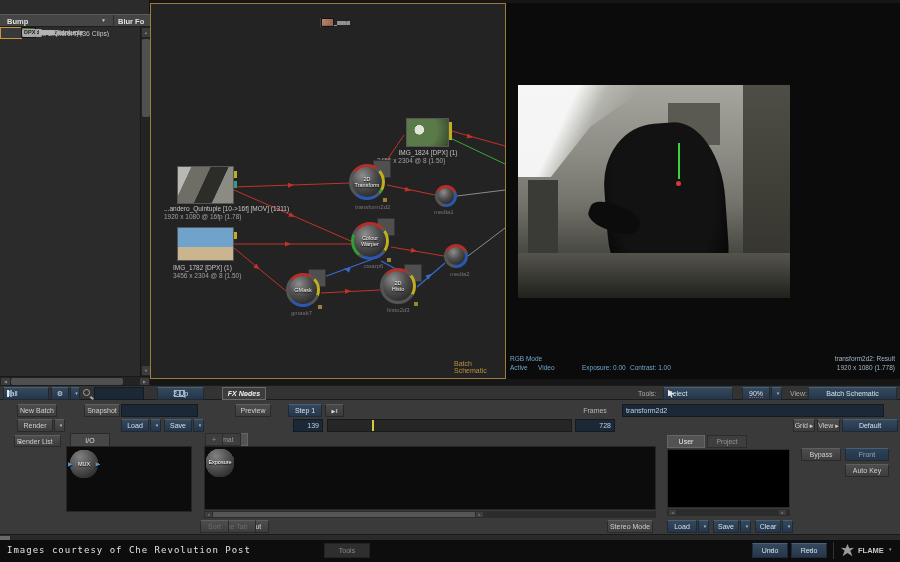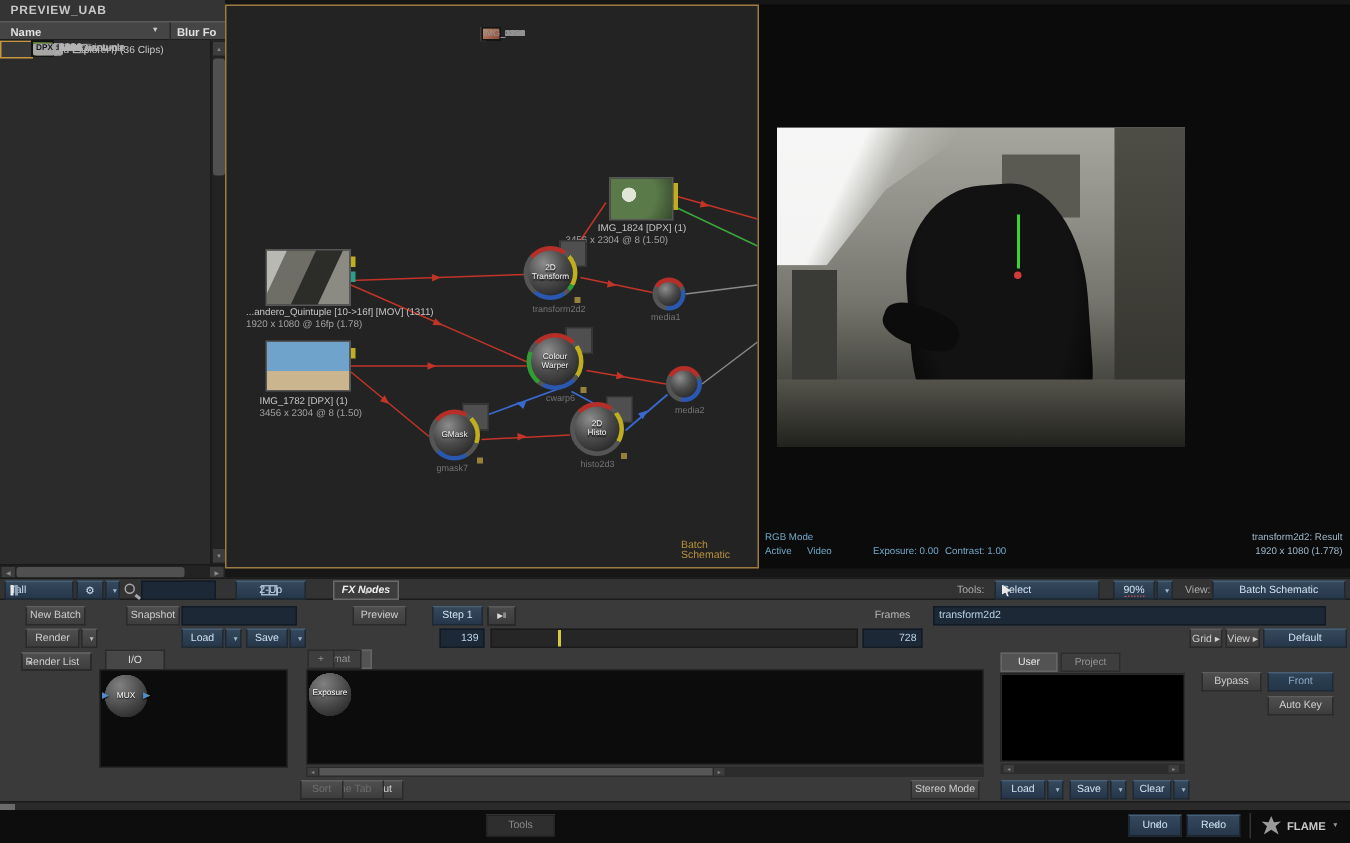--- a/index.html
+++ b/index.html
@@ -198,23 +198,22 @@
 .t-green{background:linear-gradient(135deg,#9ab840,#4a6a20)}.t-tan{background:linear-gradient(180deg,#c0a87c,#7a6648)}
 .t-darkgray{background:linear-gradient(180deg,#6a6a6a,#383838)}.t-pinkgreen{background:linear-gradient(135deg,#d06080 0 30%,#6a9040 30%)}
 .t-dark{background:linear-gradient(180deg,#454545,#1e1e1e)}.t-green2{background:linear-gradient(135deg,#5a8030,#2c4418)}
 </style>
 </head>
 <body>
 
 <div id="app">
 
   <section id="left-panel">
-    <div id="panel-title">PREVIEW_UAB</div>
     <div id="browser-header">
-      <span id="name-col">Name</span>
+      <span id="name-col">Bump</span>
       <span id="name-caret">▼</span>
       <span id="hdr-sep"></span>
       <span id="fmt-col">Blur Fo</span>
     </div>
     <div id="browser-list">
         <div class="brow" style="padding-left: 14px;">
           <span class="caret">▼</span>
           <span class="ico-folder"></span>
           <span class="blabel dim">Sources</span>
         </div>
@@ -746,20 +745,21 @@
         <div class="gbtn lbtn disabled">Rename Tab</div>
         <div class="gbtn lbtn disabled">Sort</div>
       </div>
     <div id="stereo-btn" class="gbtn">Stereo Mode</div>
   </div>
 
   <div id="pre-footer">
     <div id="pf-thumb"></div>
   </div>
   <div id="footer-bar">
+    <div id="credit">Images courtesy of Che Revolution Post</div>
     <div id="footer-tabs">
         <div class="ftab">MediaHub</div>
         <div class="ftab">Conform</div>
         <div class="ftab">Timeline</div>
         <div class="ftab active">Batch</div>
         <div class="ftab">Tools</div>
       </div>
     <div id="undo-btn" class="navy">
       <span style="position:static">Undo</span>
       <span class="darr">▼</span>

